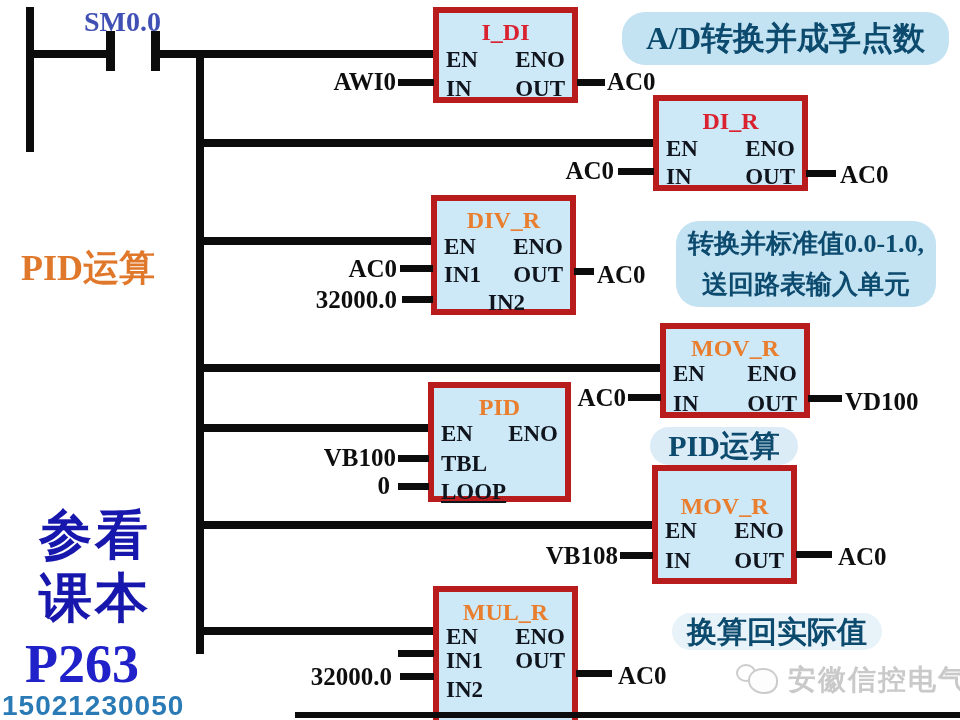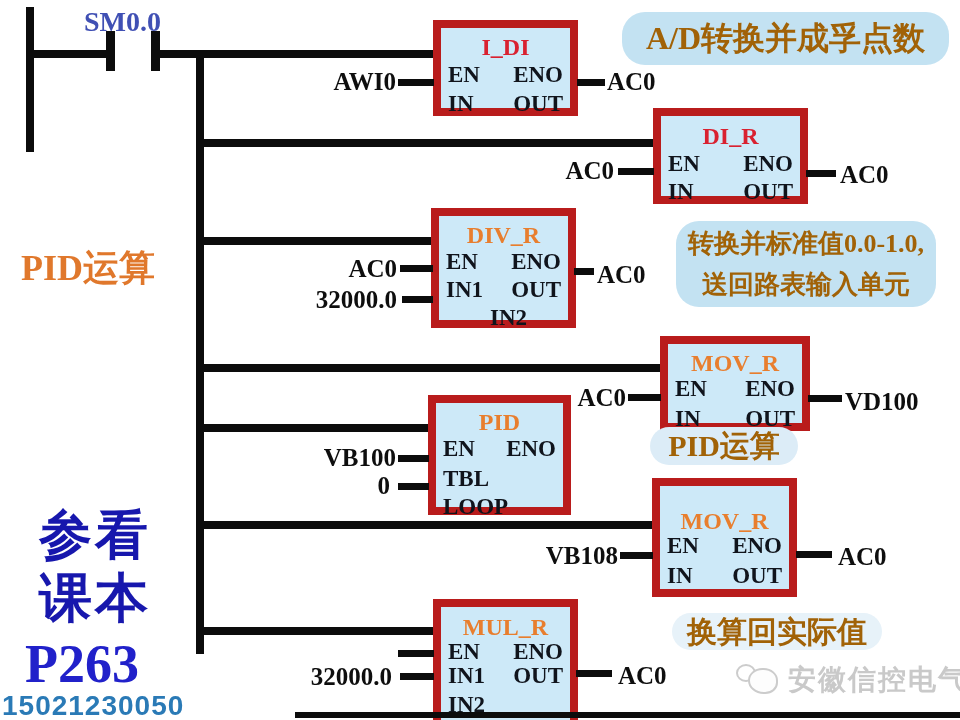--- a/index.html
+++ b/index.html
@@ -5,30 +5,30 @@
   html,body{margin:0;padding:0;background:#888;}
   #stage{position:relative;width:960px;height:720px;background:#ffffff;overflow:hidden;
          font-family:"Liberation Serif","DejaVu Serif",serif;}
   
   .w{position:absolute;background:#0c0c0c;}
   
   .op{position:absolute;font-weight:bold;font-size:25px;height:28px;line-height:28px;
       color:#0e0e0e;white-space:nowrap;}
   .op.r{text-align:right;}
   
-  .blk{position:absolute;background:#cde9f8;border:8px solid #b91c1c;box-sizing:border-box;margin-top:13px;}
+  .blk{position:absolute;background:#cde9f8;border:6px solid #b91c1c;box-sizing:border-box;}
   .bt{position:absolute;left:0;right:0;text-align:center;font-weight:bold;font-size:24px;
       height:26px;line-height:26px;white-space:nowrap;}
   .red{color:#d92130;} .org{color:#e87e2e;}
   .pr{position:absolute;left:7px;right:7px;display:flex;justify-content:space-between;
       font-weight:bold;font-size:23px;color:#10141c;height:28px;line-height:28px;}
   .pl{position:absolute;left:7px;right:11px;font-weight:bold;font-size:23px;color:#10141c;
       height:28px;line-height:28px;}
   
-  .ann{position:absolute;font-weight:bold;color:#a16207;text-align:center;white-space:nowrap;border-radius:23px;}
+  .ann{position:absolute;font-weight:bold;color:#0c4a6e;text-align:center;white-space:nowrap;border-radius:23px;}
   .bg1{background:#c3e2f2;}
   .contact-label{position:absolute;left:84px;top:6px;font-weight:bold;font-size:28px;color:#4050b4;}
   .pid-left{position:absolute;left:21px;top:244px;font-weight:bold;font-size:36px;color:#e0782c;white-space:nowrap;}
   .ref{position:absolute;left:39px;font-weight:bold;font-size:53px;color:#1717ad;letter-spacing:3px;white-space:nowrap;text-align:center;}
   .page{position:absolute;left:25px;top:633px;font-weight:bold;font-size:54px;color:#2121ca;}
   .phone{position:absolute;left:2px;top:690px;font-weight:bold;font-size:28px;color:#2a7ab6;
          font-family:"Liberation Sans","DejaVu Sans",sans-serif;letter-spacing:1px;}
   
   .wm-text{position:absolute;left:788px;top:661px;font-size:28px;font-weight:bold;color:#c9c9c9;
            letter-spacing:2px;white-space:nowrap;}
@@ -127,21 +127,21 @@
   <div class="op r" style="left:500px;top:384px;width:126px;">AC0</div>
   <div class="op" style="left:845px;top:388px;">VD100</div>
 
   <div class="blk" style="left:428px;top:382px;width:143px;height:120px;">
     <div class="bt org" style="top:6px;">PID</div>
     <div class="pr" style="top:32px;">
       <span>EN</span>
       <span>ENO</span>
     </div>
     <div class="pl" style="top:62px;">TBL</div>
-    <div class="pl" style="top:90px;">LOOP</div>
+    <div class="pl" style="top:90px;text-decoration:underline;">LOOP</div>
   </div>
   <div class="w" style="left:398px;top:455px;width:31px;height:7px;"></div>
   <div class="w" style="left:398px;top:483px;width:31px;height:7px;"></div>
   <div class="op r" style="left:270px;top:444px;width:126px;">VB100</div>
   <div class="op r" style="left:270px;top:472px;width:120px;">0</div>
 
   <div class="blk" style="left:652px;top:465px;width:145px;height:119px;">
     <div class="bt org" style="top:22px;">MOV_R</div>
     <div class="pr" style="top:46px;">
       <span>EN</span>

